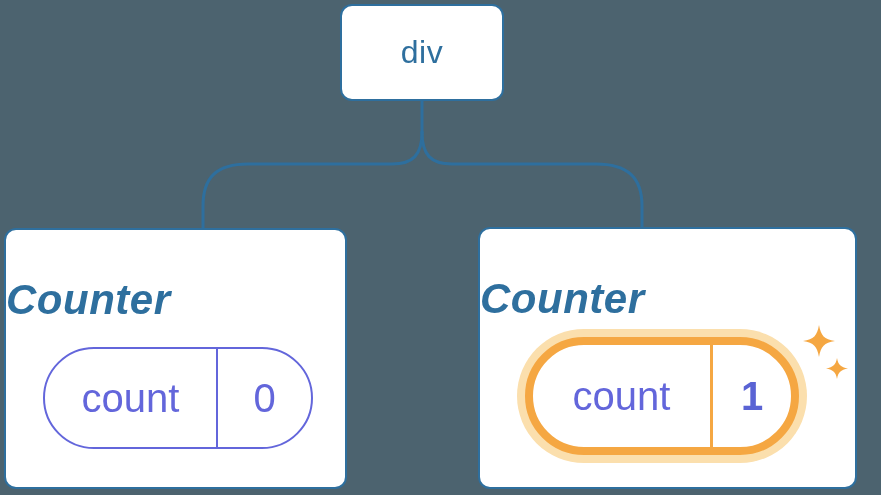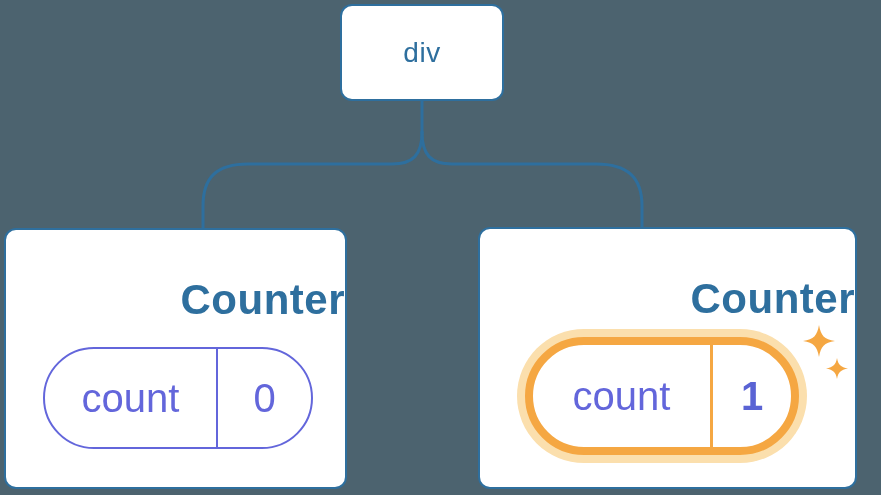--- a/index.html
+++ b/index.html
@@ -24,43 +24,44 @@
     left: 340px; top: 4px;
     width: 160px; height: 93px;
     background: #FFFFFF;
     border: 2px solid #2E6F9E;
     border-radius: 12px;
     display: flex; align-items: center; justify-content: center;
     z-index: 1;
   }
   .root-label {
     color: #2E6F9E;
-    font-size: 28px;
+    font-size: 32px;
     font-weight: 500;
     letter-spacing: 0.5px;
   }
   .counter-card {
     position: absolute;
     background: #FFFFFF;
     border: 2px solid #2E6F9E;
     border-radius: 12px;
     z-index: 1;
   }
   .card-left  { left: 4px;   top: 228px; width: 339px; height: 257px; }
   .card-right { left: 478px; top: 227px; width: 375px; height: 258px; }
   .card-title {
     position: absolute;
     left: 0; top: 46px;
     width: 100%;
-    text-align: right;
+    text-align: left;
     color: #2E6F9E;
     font-size: 42px;
     font-weight: 600;
     letter-spacing: 0.5px;
     line-height: 48px;
+    font-style: italic;
   }
   .state-pill {
     position: absolute;
     display: flex;
     align-items: stretch;
     background: #FFFFFF;
     box-sizing: border-box;
   }
   .pill-plain {
     left: 37px; top: 117px;

